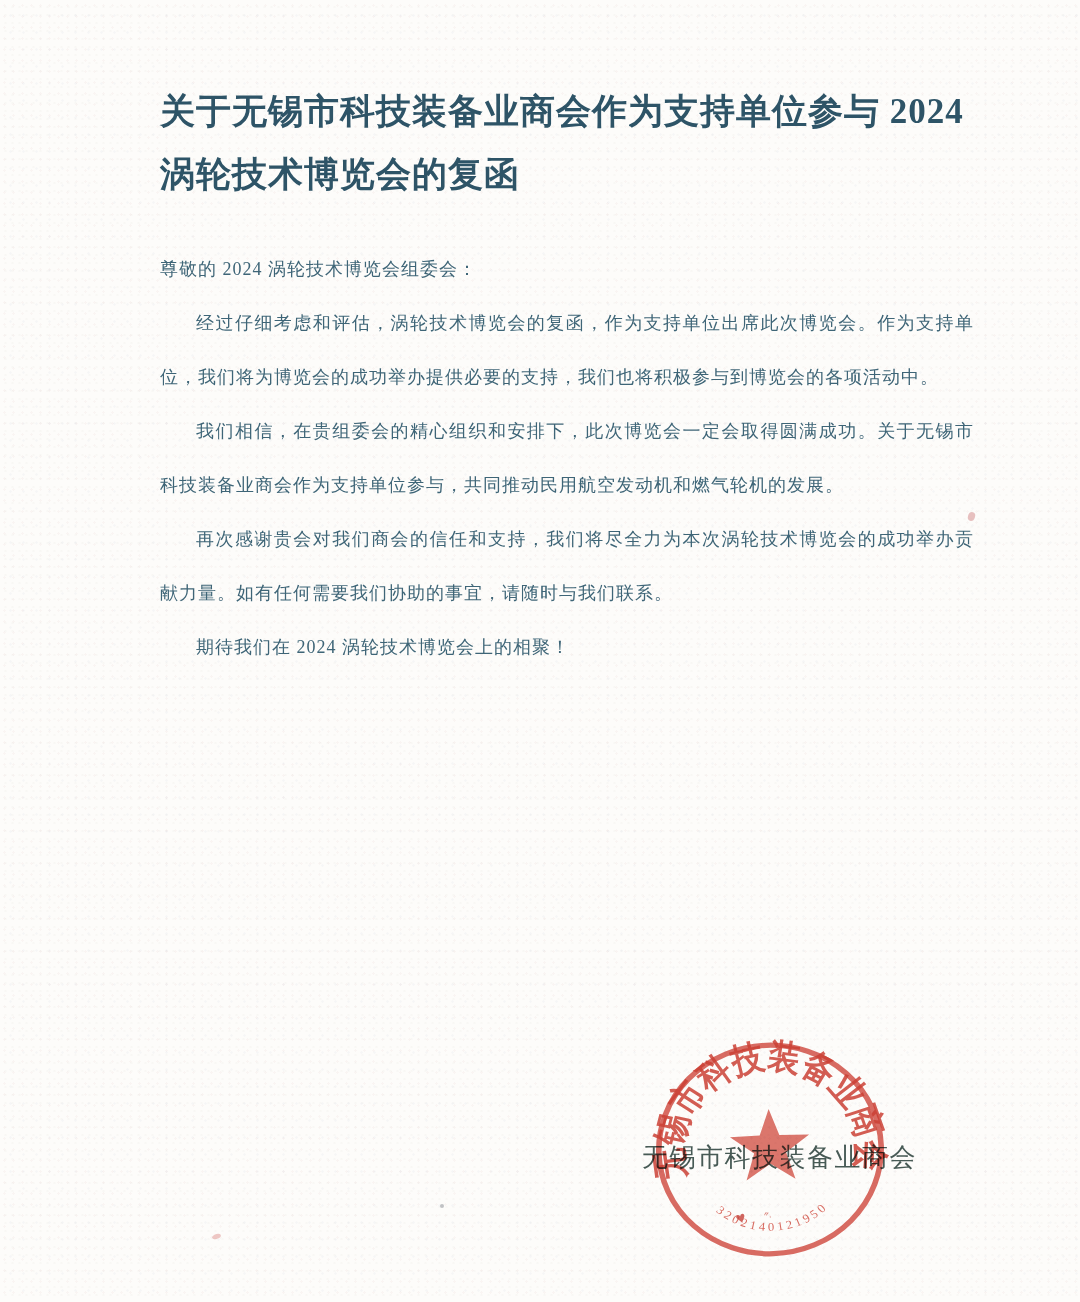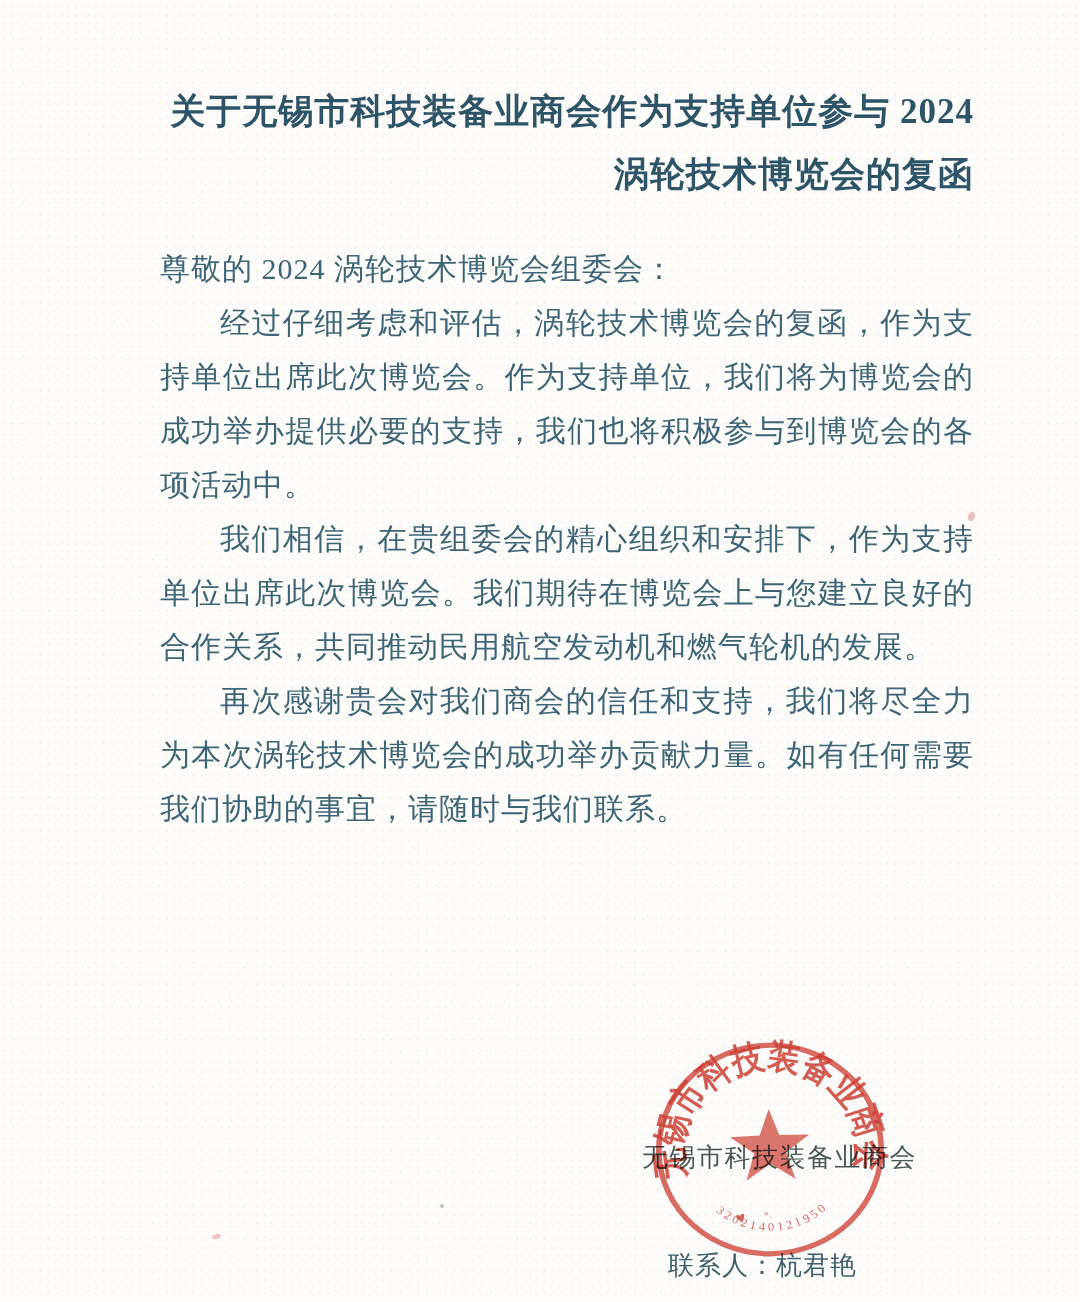--- a/index.html
+++ b/index.html
@@ -14,28 +14,28 @@
       radial-gradient(rgba(170,170,150,0.05) 1px, transparent 1.2px);
     background-size: 9px 11px, 13px 17px, 7px 8px;
     background-position: 0 0, 4px 7px, 2px 3px;
     font-family:"Liberation Serif","DejaVu Serif",serif;
     color:#3e6577;
     overflow:hidden;
   }
   .content{padding:0 106px 0 160px;}
   .title{
     margin:0;padding-top:80px;
-    text-align:right;
+    text-align:left;
     font-size:35px;line-height:63px;
     font-weight:700;letter-spacing:1px;
     color:#2e5467;
   }
   p{margin:0;}
   .bodytext{
-    font-size:30px;line-height:54px;letter-spacing:1px;
+    font-size:18px;line-height:54px;letter-spacing:1px;
     text-align:justify;text-align-last:left;
   }
   .salutation{margin-top:36px;}
   .greeting{margin-top:18px;margin-bottom:14px;}
   .para{text-indent:2em;}
   .signature{
     position:absolute;left:642px;top:1140px;z-index:1;
     font-size:26px;letter-spacing:1.5px;color:#475a55;
   }
   .contact{
@@ -57,26 +57,26 @@
 <body>
 
 <div class="page">
   <div class="content">
     <h1 class="title">
       <div>关于无锡市科技装备业商会作为支持单位参与 2024</div>
       <div>涡轮技术博览会的复函</div>
     </h1>
     <p class="bodytext salutation">尊敬的 2024 涡轮技术博览会组委会：</p>
     <p class="bodytext para">经过仔细考虑和评估，涡轮技术博览会的复函，作为支持单位出席此次博览会。作为支持单位，我们将为博览会的成功举办提供必要的支持，我们也将积极参与到博览会的各项活动中。</p>
-    <p class="bodytext para">我们相信，在贵组委会的精心组织和安排下，作为支持单位出席此次博览会。我们期待在博览会上与您建立良好的合作关系，共同推动民用航空发动机和燃气轮机的发展。</p>
+    <p class="bodytext para">我们相信，在贵组委会的精心组织和安排下，此次博览会一定会取得圆满成功。关于无锡市科技装备业商会作为支持单位参与，共同推动民用航空发动机和燃气轮机的发展。</p>
     <p class="bodytext para">再次感谢贵会对我们商会的信任和支持，我们将尽全力为本次涡轮技术博览会的成功举办贡献力量。如有任何需要我们协助的事宜，请随时与我们联系。</p>
+    <p class="bodytext para">期待我们在 2024 涡轮技术博览会上的相聚！</p>
   </div>
 
   <div class="signature">无锡市科技装备业商会</div>
-  <div class="contact">联系人：杭君艳</div>
 
   <svg class="seal" viewBox="0 0 300 300" preserveAspectRatio="none" xmlns="http://www.w3.org/2000/svg">
     <defs>
       <path id="arcTop" d="M 45,185 A 110,110 0 1 1 255,185" fill="none"></path>
       <path id="arcBottom" d="M 62,208 A 102,102 0 0 0 238,208" fill="none"></path>
     </defs>
     <circle cx="150" cy="150" r="139" fill="none" stroke="#cf4338" stroke-width="7" opacity="0.78"></circle>
     <polygon points="150,96 162.3,131 199.5,131.9 170,154.5 180.6,190.1 150,169 119.4,190.1 130,154.5 100.5,131.9 137.7,131" fill="#d24a3e" opacity="0.75"></polygon>
     <text font-size="47" fill="#ce4237" opacity="0.85" font-weight="600" font-family="Liberation Serif, DejaVu Serif, serif">
       <textPath href="#arcTop" startOffset="2" textLength="406" lengthAdjust="spacingAndGlyphs">无锡市科技装备业商会</textPath>

